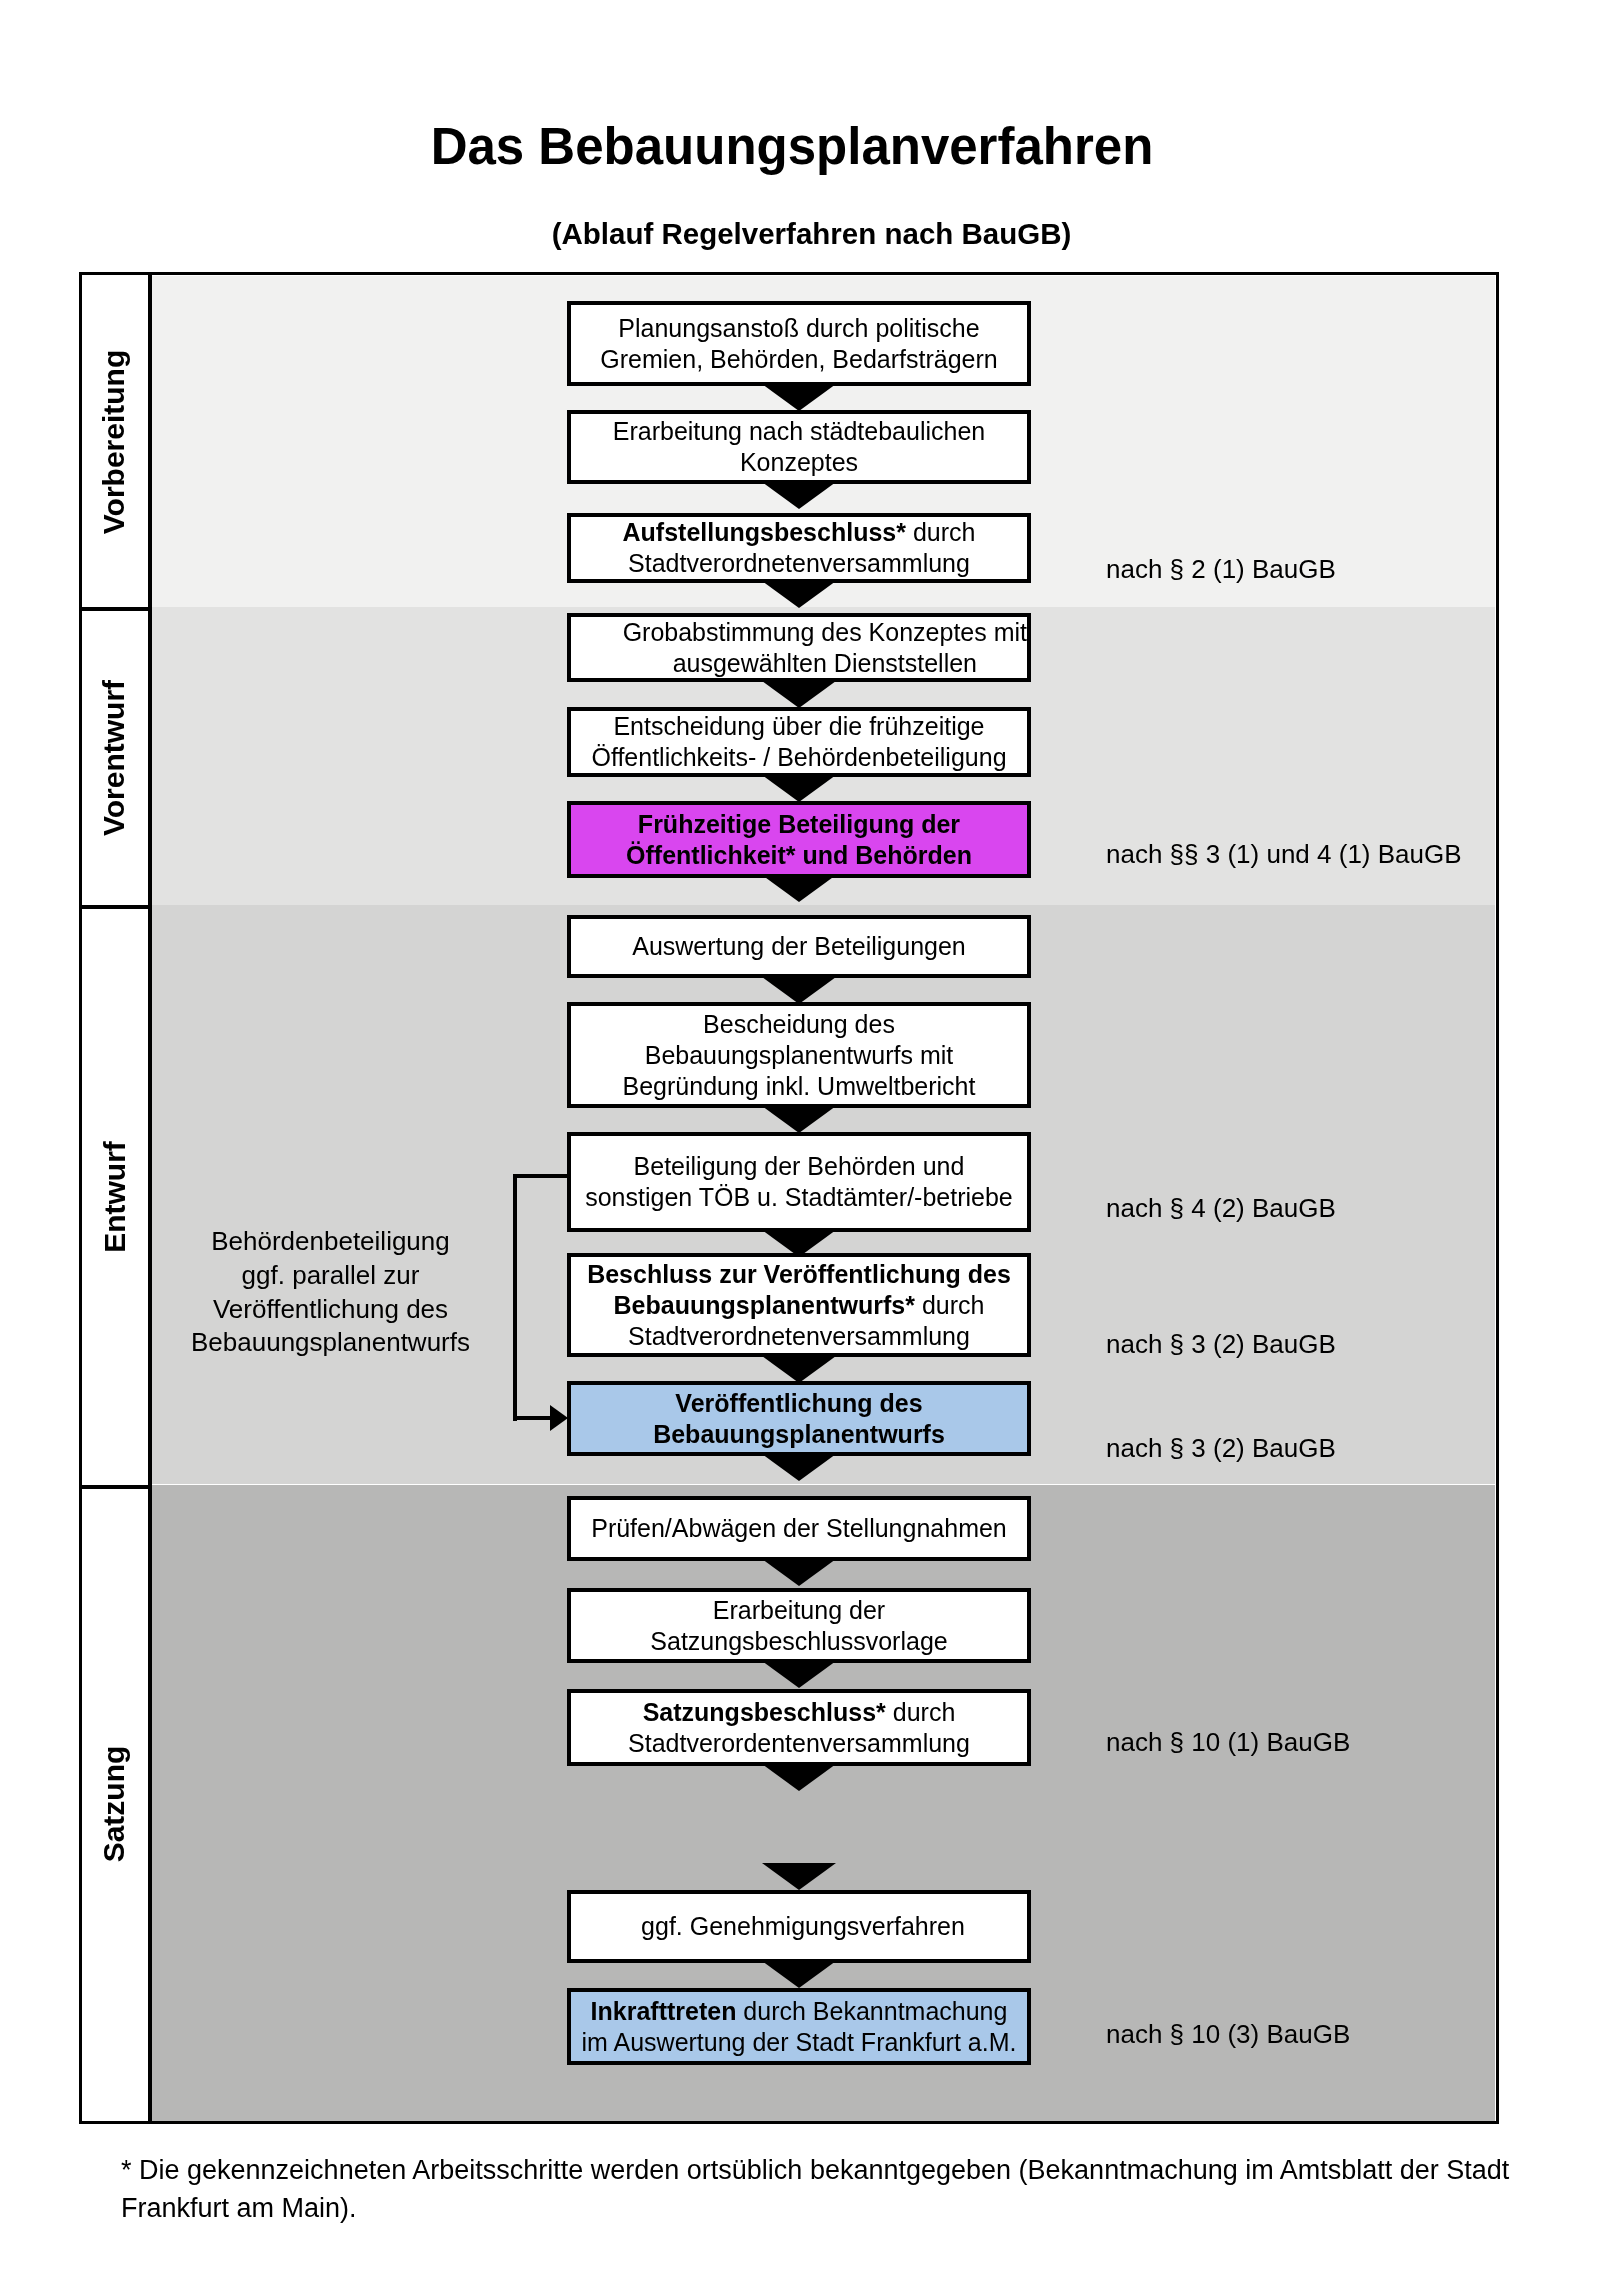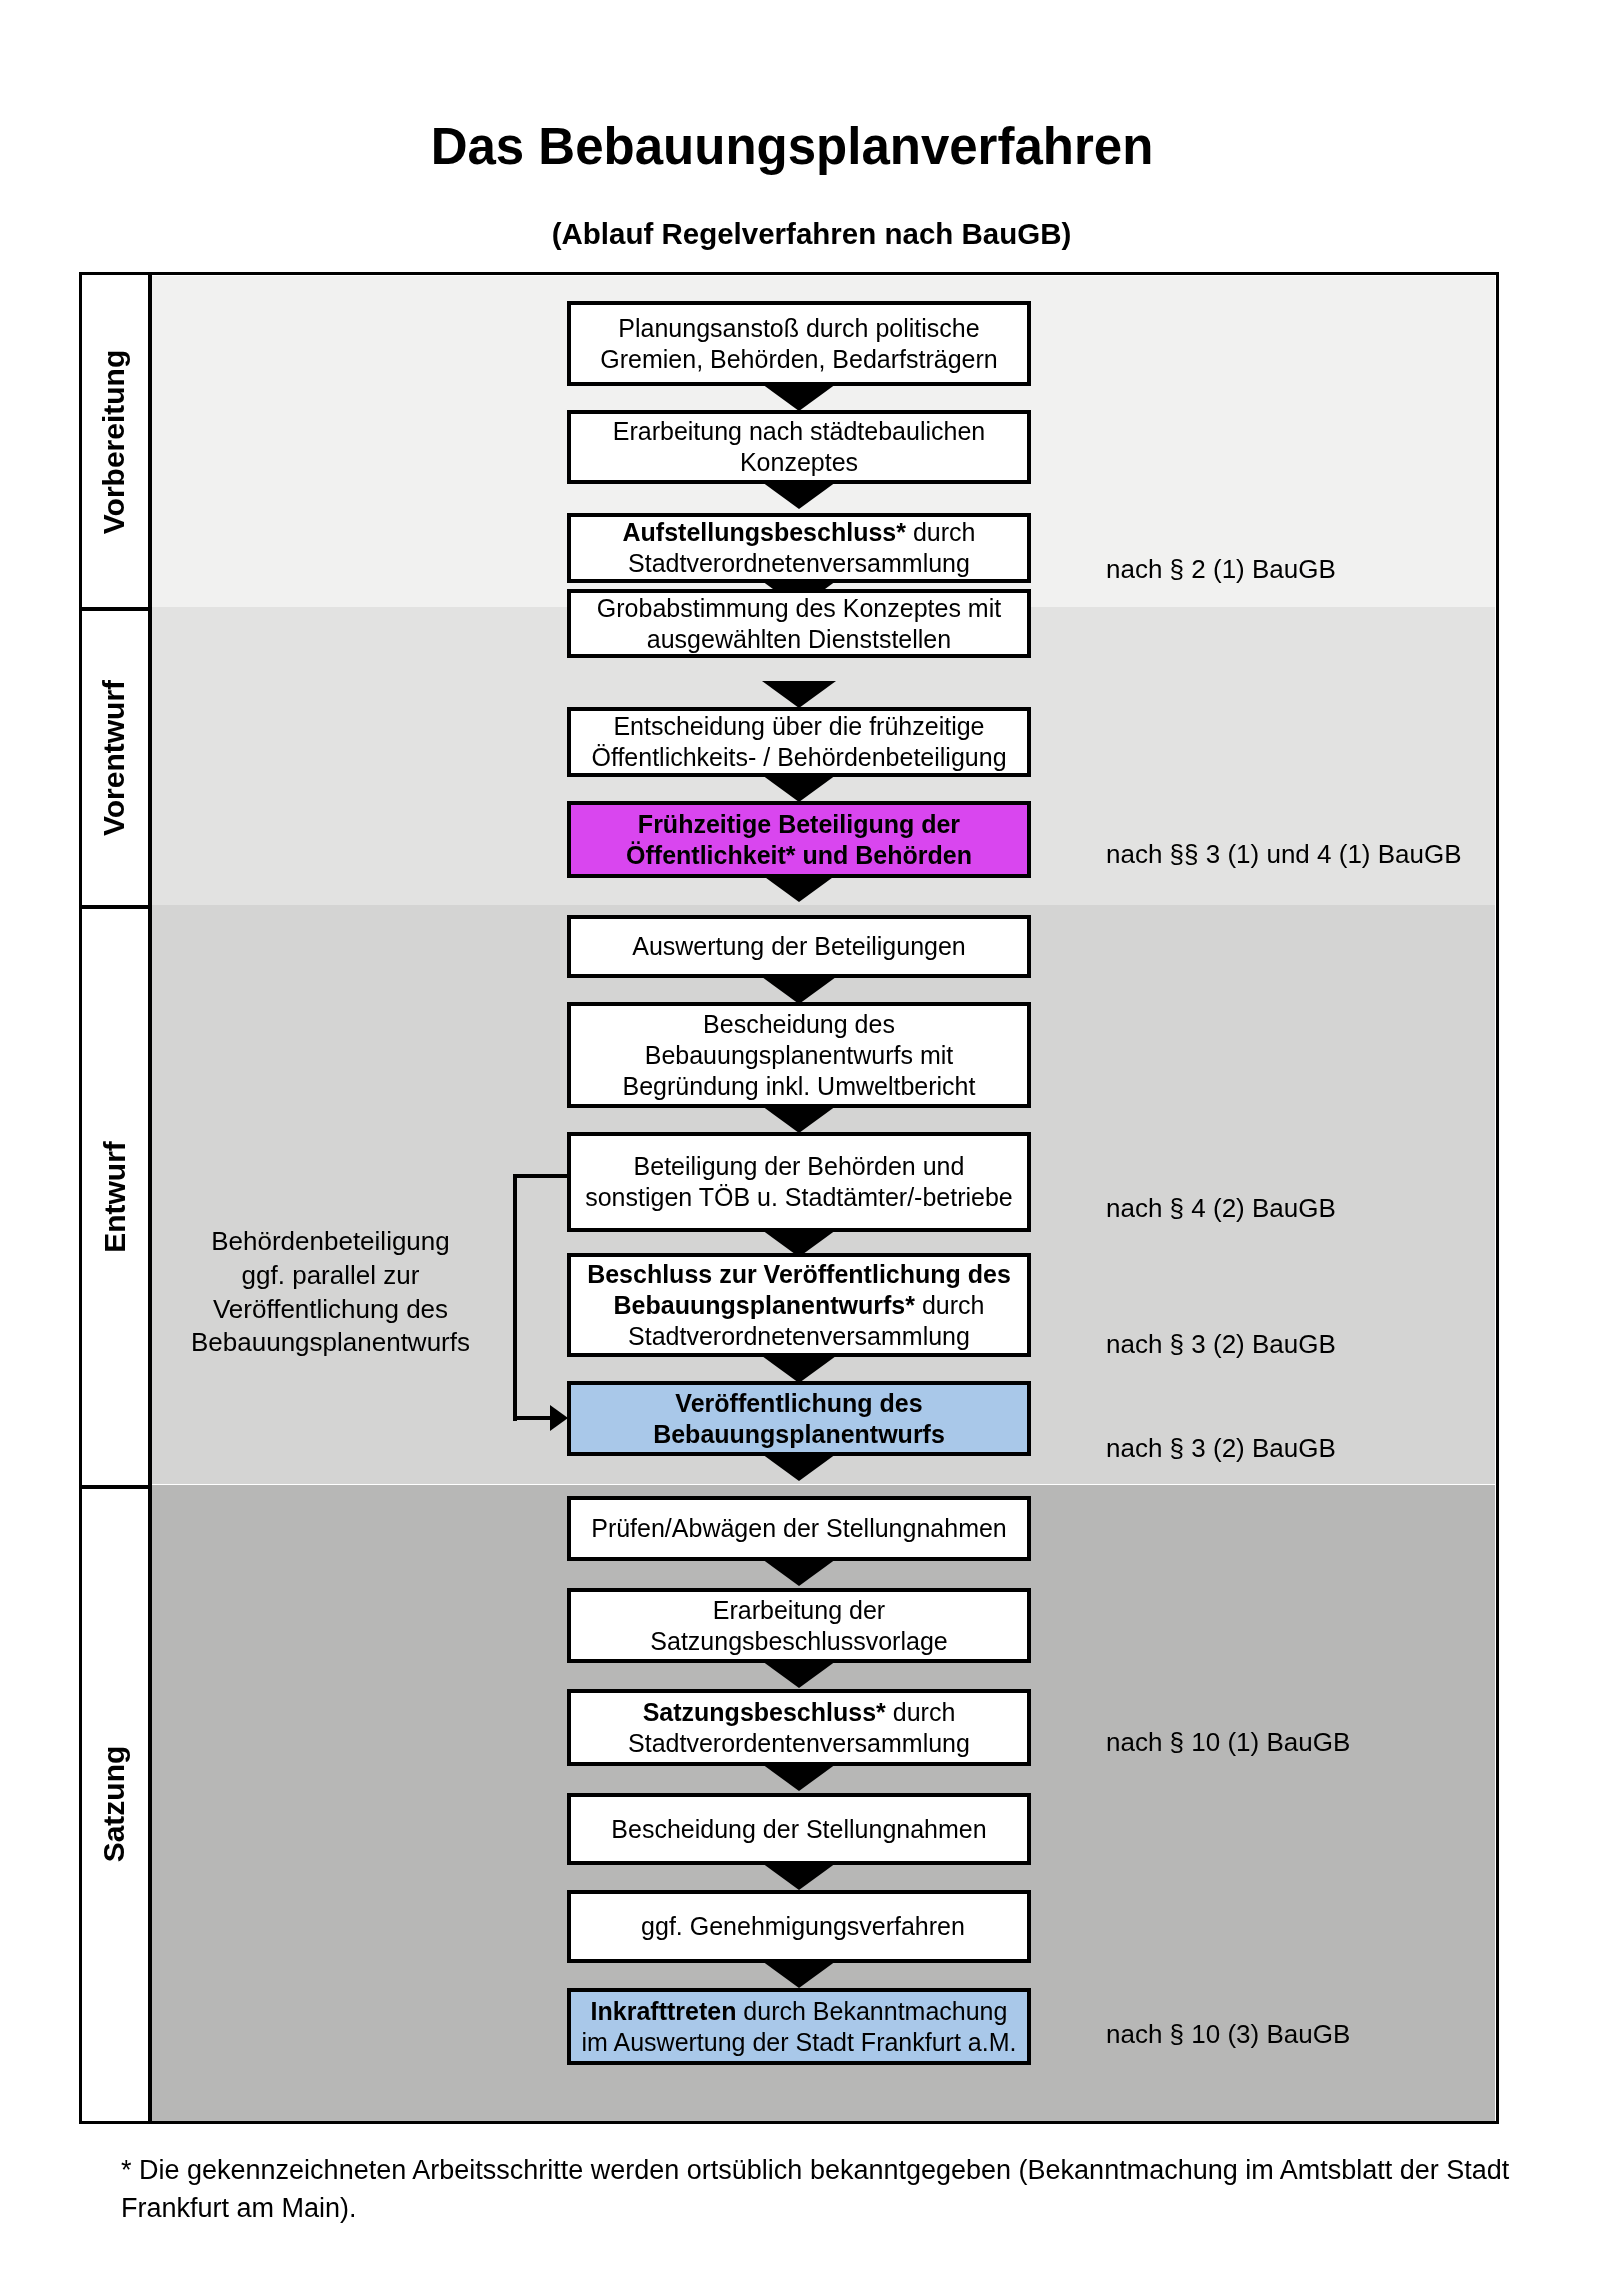--- a/index.html
+++ b/index.html
@@ -28,21 +28,21 @@
   
   .section{position:absolute;left:152px;width:1343px;z-index:1;}
   .s1{top:276px;height:332px;} .s2{top:607px;height:298px;}
   .s3{top:905px;height:579px;} .s4{top:1485px;height:636px;}
 
   
   .box{position:absolute;left:567px;width:464px;background:#ffffff;border:4.6px solid #000;
        box-sizing:border-box;z-index:3;display:flex;align-items:center;justify-content:center;
        text-align:center;font-size:25px;line-height:1.24;white-space:nowrap;}
   .b1{top:301px;height:85px;} .b2{top:410px;height:74px;} .b3{top:513px;height:70px;}
-  .b4{top:589px;height:69px;} .b5{top:707px;height:70px;} .b6{top:801px;height:77px;}
+  .b4{top:613px;height:69px;justify-content:flex-end;} .b5{top:707px;height:70px;} .b6{top:801px;height:77px;}
   .b7{top:915px;height:63px;} .b8{top:1002px;height:106px;} .b9{top:1132px;height:100px;}
   .b10{top:1253px;height:104px;} .b11{top:1381px;height:75px;} .b12{top:1496px;height:65px;}
   .b13{top:1588px;height:75px;} .b14{top:1689px;height:77px;} .b15{top:1793px;height:72px;}
   .b16{top:1890px;height:73px;padding-left:8px;} .b17{top:1988px;height:77px;}
 
   
   .arrow{position:absolute;left:762px;width:0;height:0;z-index:2;
          border-left:37px solid transparent;border-right:37px solid transparent;
          border-top:27px solid #000;}
   .a1{top:384px;} .a2{top:482px;} .a3{top:581px;} .a4{top:681px;} .a5{top:775px;}
@@ -136,23 +136,20 @@
     </div>
   <div class="box b12">
       <div><span>Prüfen/Abwägen der Stellungnahmen</span></div>
     </div>
   <div class="box b13">
       <div><span>Erarbeitung der</span><br><span>Satzungsbeschlussvorlage</span></div>
     </div>
   <div class="box b14">
       <div><b>Satzungsbeschluss*</b><span> durch</span><br><span>Stadtverordentenversammlung</span></div>
     </div>
-  <div class="box b15">
-      <div><span>Bescheidung der Stellungnahmen</span></div>
-    </div>
   <div class="box b16">
       <div><span>ggf. Genehmigungsverfahren</span></div>
     </div>
   <div class="box b17 hl" style="background: rgb(169, 200, 233);">
       <div><b>Inkrafttreten</b><span> durch Bekanntmachung</span><br><span>im Auswertung der Stadt Frankfurt a.M.</span></div>
     </div>
 
   <div class="arrow a1"></div>
   <div class="arrow a2"></div>
   <div class="arrow a3"></div>

